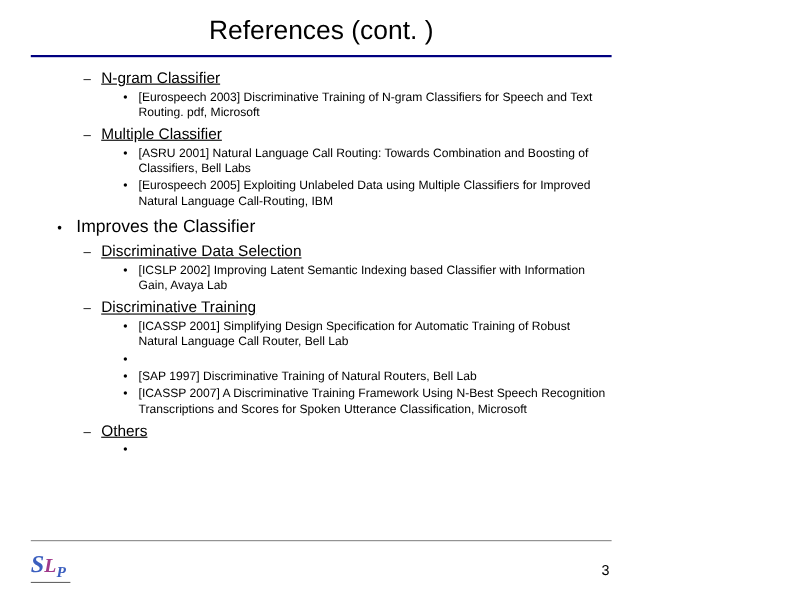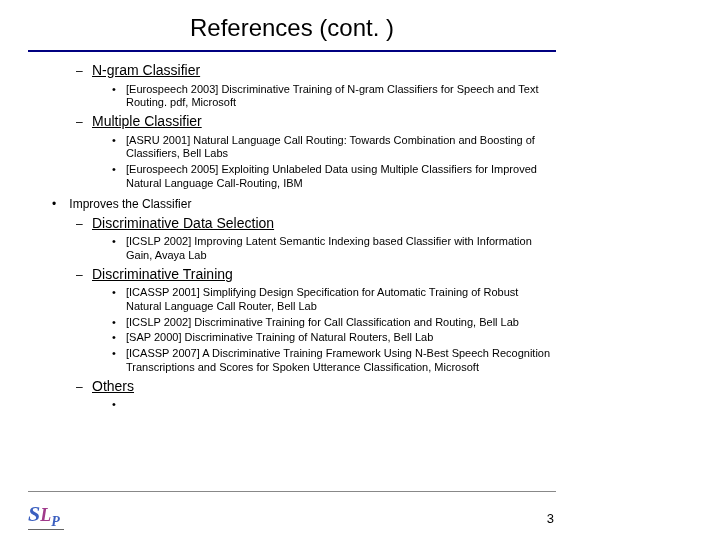--- a/index.html
+++ b/index.html
@@ -36,21 +36,21 @@
     line-height: 1.25;
   }
   .lvl1 {
     margin: 6px 0 3px 24px;
   }
   .lvl1 .bullet {
     display: inline-block;
     width: 14px;
   }
   .lvl1 .text {
-    font-size: 12px;
+    font-size: 16px;
   }
   .lvl2 {
     margin: 3px 0 3px 48px;
     display: flex;
     align-items: baseline;
   }
   .lvl2 .dash {
     display: inline-block;
     width: 16px;
     flex-shrink: 0;
@@ -158,25 +158,24 @@
     <div class="lvl2">
       <span class="dash">–</span>
       <span class="text">Discriminative Training</span>
     </div>
     <div class="lvl3">
       <span class="dot">•</span>
       <span class="text">[ICASSP 2001] Simplifying Design Specification for Automatic Training of Robust Natural Language Call Router, Bell Lab</span>
     </div>
     <div class="lvl3">
       <span class="dot">•</span>
-      <span class="text">[ICSLP 2002] Discriminative Training for Call Classification and Routing, Bell Lab</span>
     </div>
     <div class="lvl3">
       <span class="dot">•</span>
-      <span class="text">[SAP 2000] Discriminative Training of Natural Routers, Bell Lab</span>
+      <span class="text">[SAP 1997] Discriminative Training of Natural Routers, Bell Lab</span>
     </div>
     <div class="lvl3">
       <span class="dot">•</span>
       <span class="text">[ICASSP 2007] A Discriminative Training Framework Using N-Best Speech Recognition Transcriptions and Scores for Spoken Utterance Classification, Microsoft</span>
     </div>
 
     <div class="lvl2">
       <span class="dash">–</span>
       <span class="text">Others</span>
     </div>

